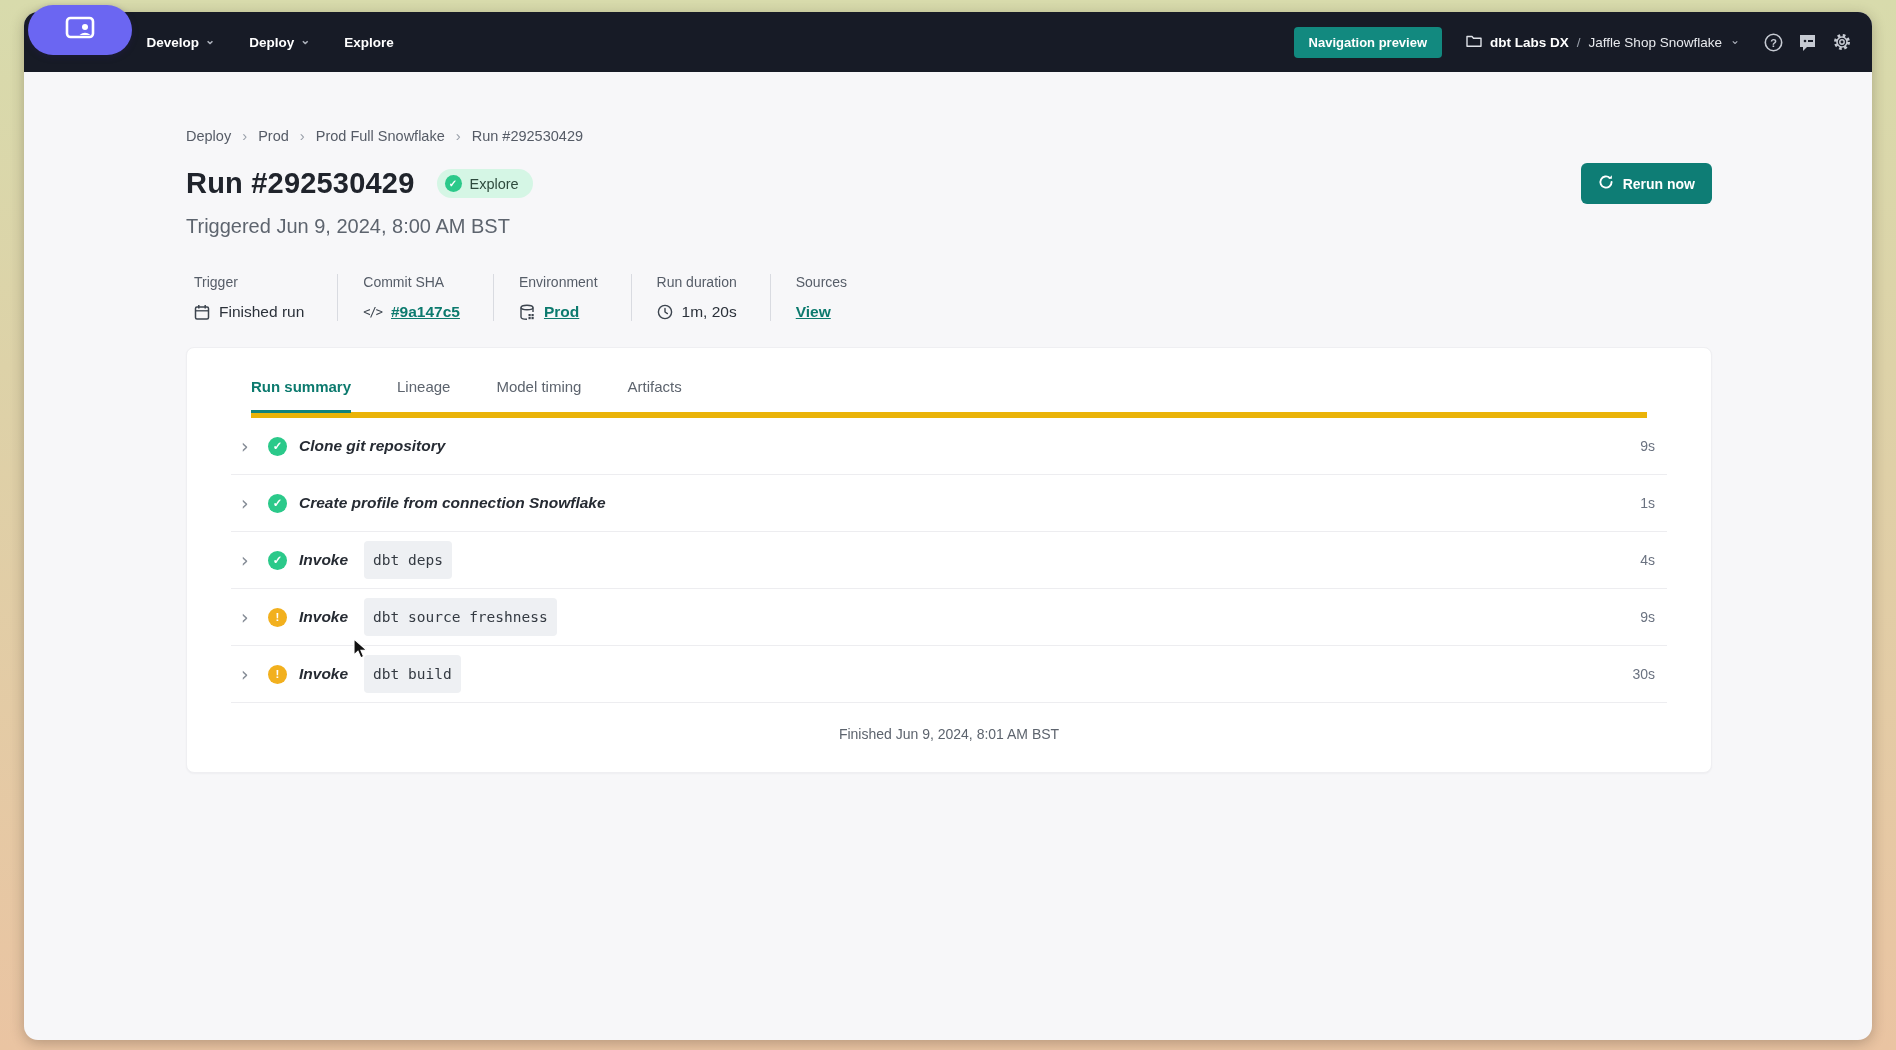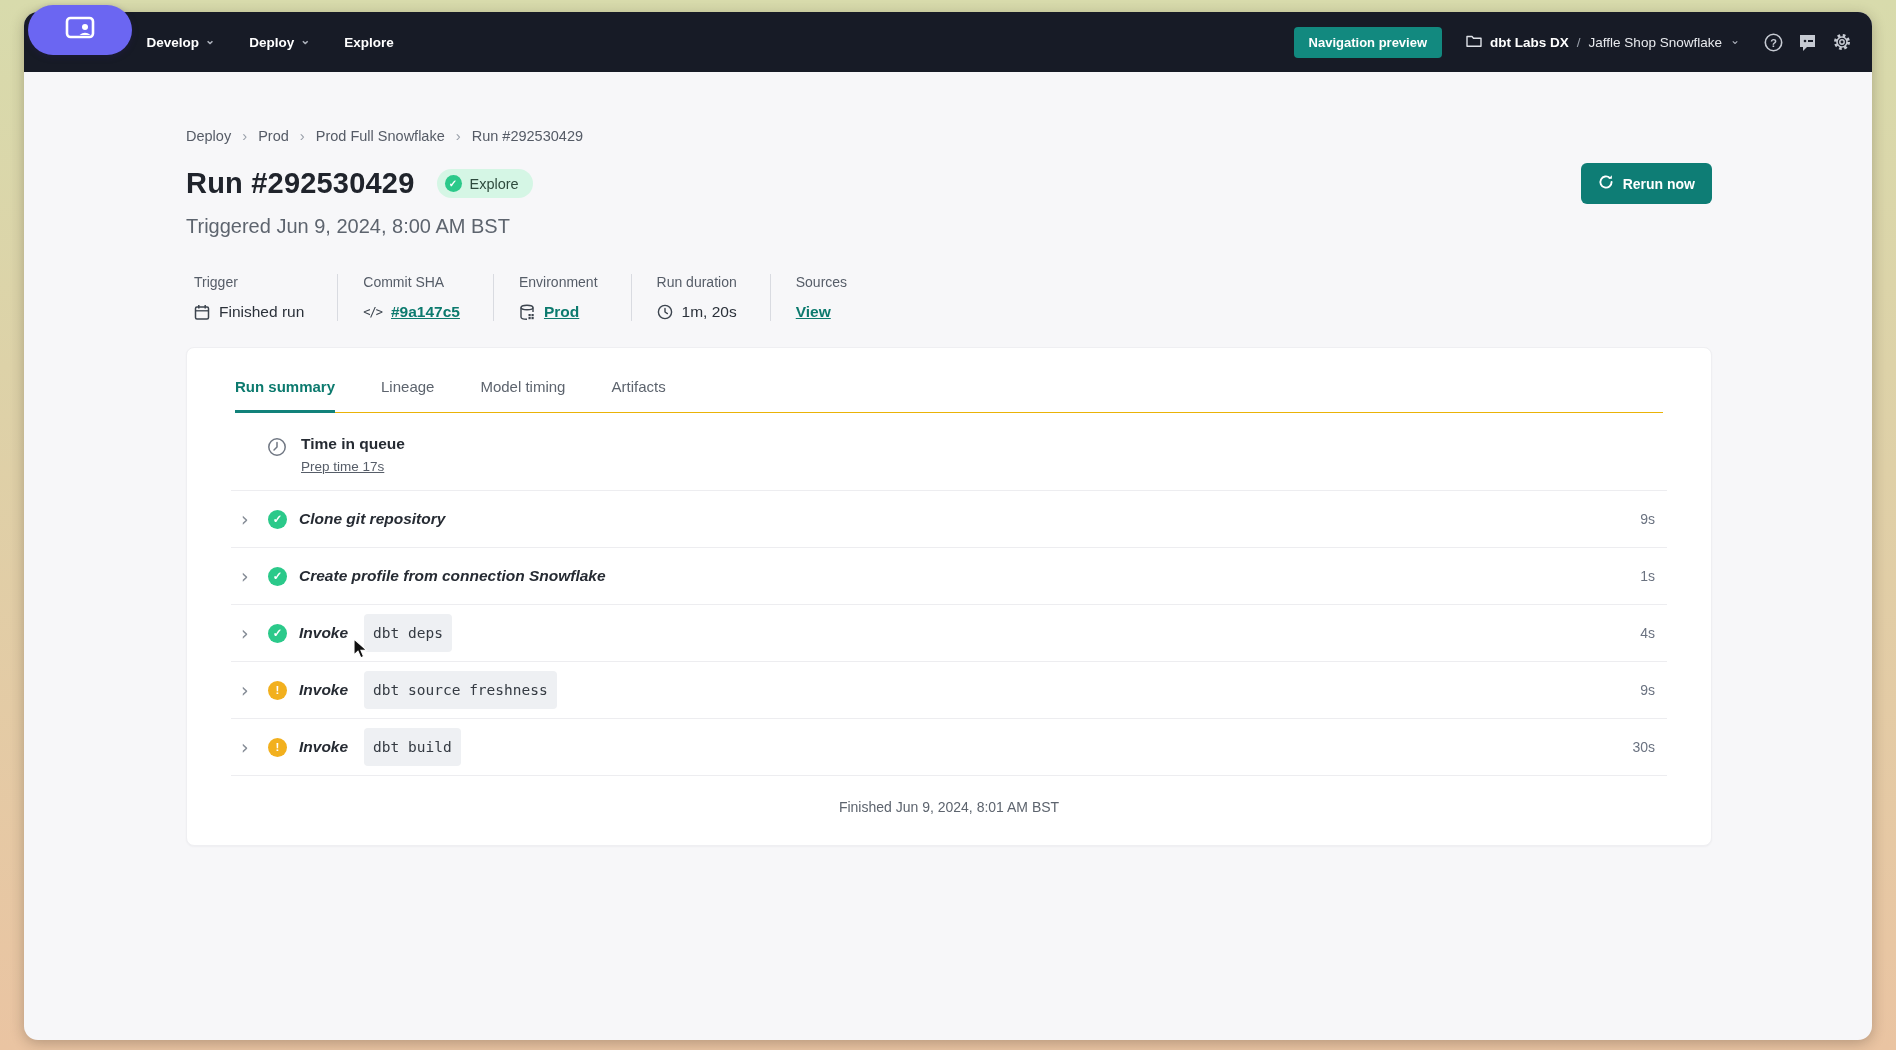--- a/index.html
+++ b/index.html
@@ -83,21 +83,21 @@
   .meta-value svg { display:block; }
   .meta-link { color:#0c7a6e; text-decoration:underline; font-weight:bold; cursor:pointer; }
   .code-glyph { font-family:"DejaVu Sans Mono", monospace; font-size:12px; color:#3c444e; letter-spacing:-1px; }
 
   
   .card {
     margin-top:26px; background:#fff; border:1px solid #efeff2; border-radius:8px;
     box-shadow:0 1px 2px rgba(25,28,40,.04);
     padding-bottom:6px;
   }
-  .tabs { margin:0 48px; display:flex; gap:46px; padding-top:30px; border-bottom:1px solid #eab308; }
+  .tabs { margin:0 64px; display:flex; gap:46px; padding-top:30px; border-bottom:6px solid #eab308; }
   .tab {
     font-size:15px; color:#5d646e; padding-bottom:15px; cursor:pointer;
     border-bottom:3px solid transparent; margin-bottom:-1px;
   }
   .tab.active { color:#0c7a6e; font-weight:bold; border-bottom-color:#12827a; }
 
   .queue-row {
     margin:0 44px; padding:22px 0 15px 36px;
     display:flex; gap:14px; align-items:flex-start;
     border-bottom:1px solid #ededf0;
@@ -301,32 +301,20 @@
 
     <div class="card">
 
       <div class="tabs">
         <div class="tab active">Run summary</div>
         <div class="tab">Lineage</div>
         <div class="tab">Model timing</div>
         <div class="tab">Artifacts</div>
       </div>
 
-      <div class="queue-row">
-        <span>
-          <svg width="20" height="20" viewBox="0 0 20 20">
-            <circle cx="10" cy="10" r="8.2" fill="none" stroke="#707783" stroke-width="1.5"></circle>
-            <path d="M10 5.5V10l-3 3" fill="none" stroke="#707783" stroke-width="1.5" stroke-linecap="round"></path>
-          </svg>
-        </span>
-        <div>
-          <div class="queue-title">Time in queue</div>
-          <span class="queue-link">Prep time 17s</span>
-        </div>
-      </div>
 
       <div class="step-row">
         <span class="row-chevron">›</span>
         <span class="status-icon success">✓</span>
         <span class="step-label">Clone git repository</span>
         <span class="duration">9s</span>
       </div>
 
       <div class="step-row">
         <span class="row-chevron">›</span>

